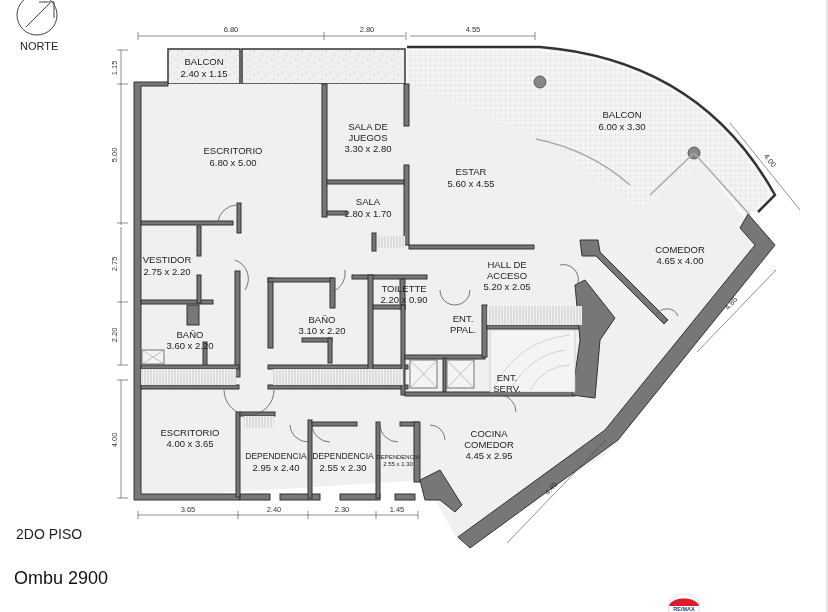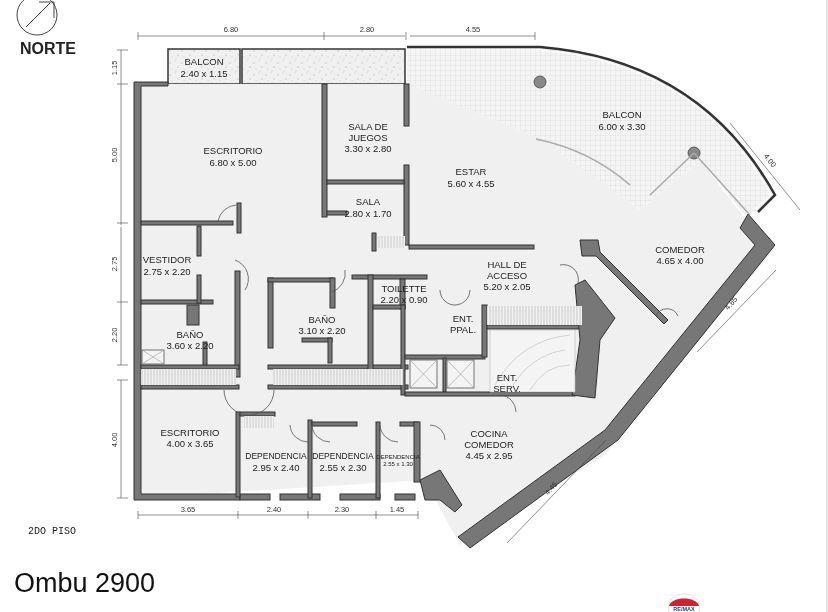--- a/index.html
+++ b/index.html
@@ -4,23 +4,23 @@
   <style>
     html, body { margin: 0; padding: 0; background: #ffffff; }
     body { width: 828px; height: 612px; position: relative; overflow: hidden; font-family: "Liberation Sans", sans-serif; }
     #plan { position: absolute; left: 0; top: 0; width: 828px; height: 612px; }
     .rlabel { font-family: "Liberation Sans", sans-serif; font-size: 9.5px; fill: #222; text-anchor: middle; }
     .dimtxt { font-family: "Liberation Sans", sans-serif; font-size: 7.5px; fill: #333; text-anchor: middle; }
     .wall { fill: #777; stroke: #333; stroke-width: 1; }
     .floor { fill: #f0f0f0; }
     .door { fill: none; stroke: #555; stroke-width: 0.8; }
     .dimline { stroke: #444; stroke-width: 0.6; fill: none; }
-    .title { position: absolute; left: 14px; top: 568px; font-size: 27px; color: #111; font-family: "Liberation Sans", sans-serif; }
-    .floor-name { position: absolute; left: 28px; top: 526px; font-size: 10px; color: #222; font-family: Liberation Mono, monospace; }
-    .north-label { position: absolute; left: 20px; top: 40px; font-size: 16px; color: #222; font-family: "Liberation Sans", sans-serif; font-weight: bold; }
+    .title { position: absolute; left: 14px; top: 568px; font-size: 18px; color: #111; font-family: "Liberation Sans", sans-serif; }
+    .floor-name { position: absolute; left: 16px; top: 526px; font-size: 14px; color: #222; font-family: Liberation Sans, sans-serif; }
+    .north-label { position: absolute; left: 20px; top: 40px; font-size: 11px; color: #222; font-family: "Liberation Sans", sans-serif; }
     .logo { position: absolute; left: 660px; top: 588px; width: 168px; height: 50px; }
     .logo-text { position: absolute; left: 38px; top: 20px; font-size: 27px; font-weight: bold; color: #dc1c2e; font-family: "Liberation Sans", sans-serif; letter-spacing: 0px; }
     .right-edge { position: absolute; right: 0; top: 0; width: 2px; height: 612px; background: #e6e6e6; }
   </style>
 </head>
 <body>
 
 <div class="right-edge"></div>
 
 <svg style="position:absolute;left:14px;top:0;width:50px;height:42px" viewBox="0 0 50 42">

